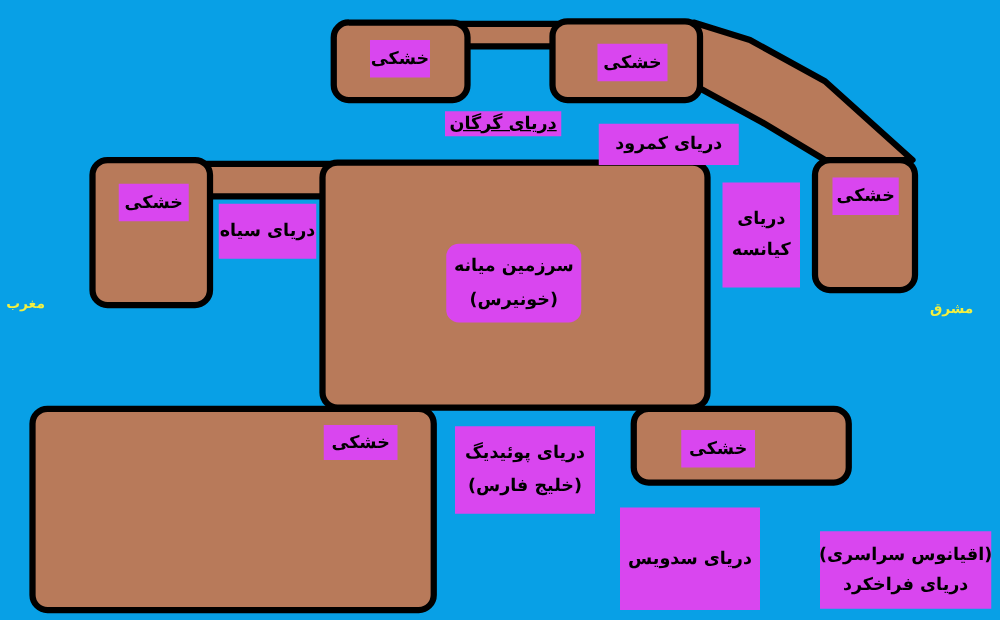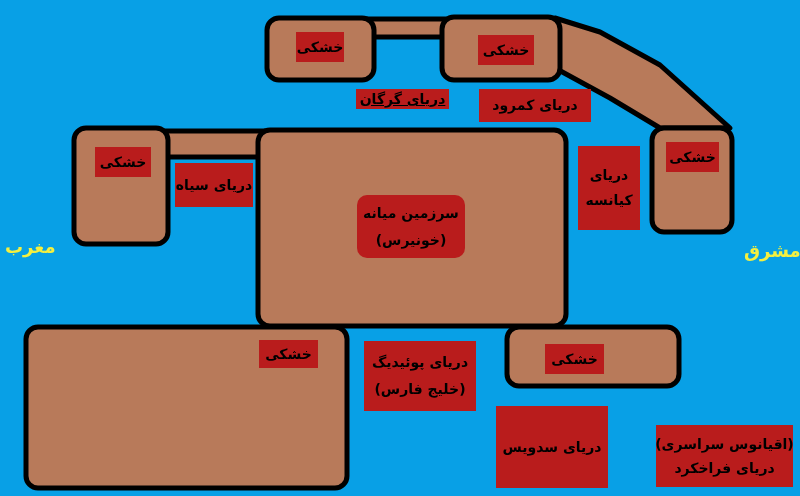--- a/index.html
+++ b/index.html
@@ -1,24 +1,24 @@
 <!DOCTYPE html>
 <html><head>
   <meta charset="utf-8">
   <style>
     html, body { margin: 0; padding: 0; }
     body { width: 800px; height: 496px; overflow: hidden; background: #08a0e6; position: relative;
            font-family: "DejaVu Sans", sans-serif; }
     #map { position: absolute; left: 0; top: 0; width: 800px; height: 496px; }
-    .lbl { position: absolute; background: #b91c1c; color: #000; direction: rtl;
+    .lbl { position: absolute; background: #d946ef; color: #000; direction: rtl;
            font-family: "DejaVu Sans", sans-serif; font-weight: bold; font-size: 14px;
            display: flex; align-items: center; justify-content: center; text-align: center;
            line-height: 1.9; white-space: nowrap; }
     .lbl.col { flex-direction: column; }
-    .dir { position: absolute; color: #f4f040; font-weight: bold; font-size: 18px; direction: rtl;
+    .dir { position: absolute; color: #f4f040; font-weight: bold; font-size: 11px; direction: rtl;
            font-family: "DejaVu Sans", sans-serif; }
   </style>
 </head>
 <body>
 
 <svg id="map" viewBox="0 0 800 496" xmlns="http://www.w3.org/2000/svg">
   <g fill="#b87a5a" stroke="#000" stroke-width="5" stroke-linejoin="round">
 
     <rect x="365" y="19" width="85" height="18"></rect>
     <rect x="160" y="131" width="105" height="26"></rect>
@@ -40,21 +40,21 @@
 <div class="lbl" style="left:95px;top:147px;width:56px;height:30px;">خشکی</div>
 <div class="lbl" style="left:259px;top:340px;width:59px;height:28px;">خشکی</div>
 <div class="lbl" style="left:545px;top:344px;width:59px;height:30px;">خشکی</div>
 
 <div class="lbl col" style="left:357px;top:195px;width:108px;height:63px;border-radius:10px;">
   <span>سرزمین میانه</span>
   <span>(خونیرس)</span>
 </div>
 
 <div class="lbl" style="left:356px;top:89px;width:93px;height:20px;text-decoration:underline;">دریای گرگان</div>
-<div class="lbl" style="left:479px;top:89px;width:112px;height:33px;">دریای کمرود</div>
+<div class="lbl" style="left:479px;top:99px;width:112px;height:33px;">دریای کمرود</div>
 <div class="lbl" style="left:175px;top:163px;width:78px;height:44px;">دریای سیاه</div>
 <div class="lbl col" style="left:578px;top:146px;width:62px;height:84px;line-height:1.8;">
   <span>دریای</span>
   <span>کیانسه</span>
 </div>
 <div class="lbl col" style="left:364px;top:341px;width:112px;height:70px;">
   <span>دریای پوئیدیگ</span>
   <span>(خلیج فارس)</span>
 </div>
 <div class="lbl" style="left:496px;top:406px;width:112px;height:82px;">دریای سدویس</div>

